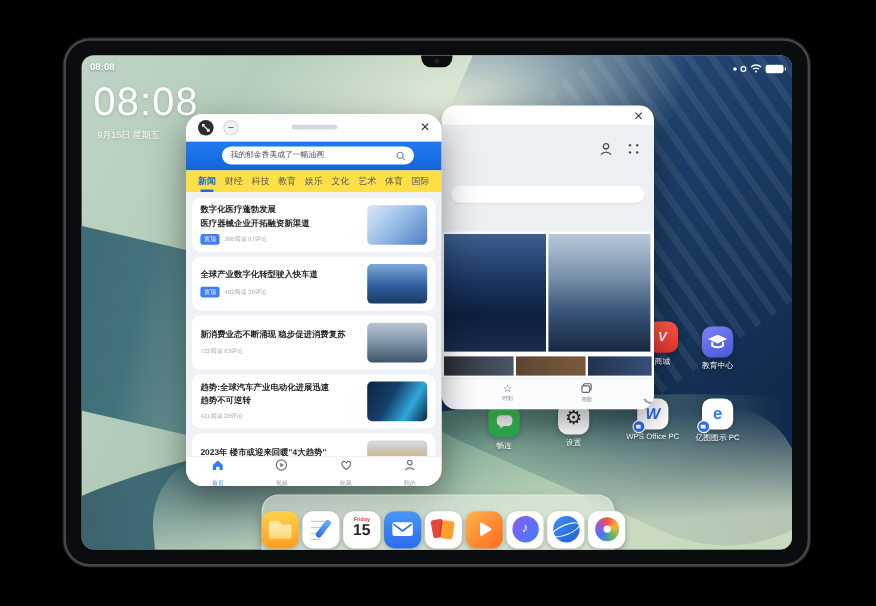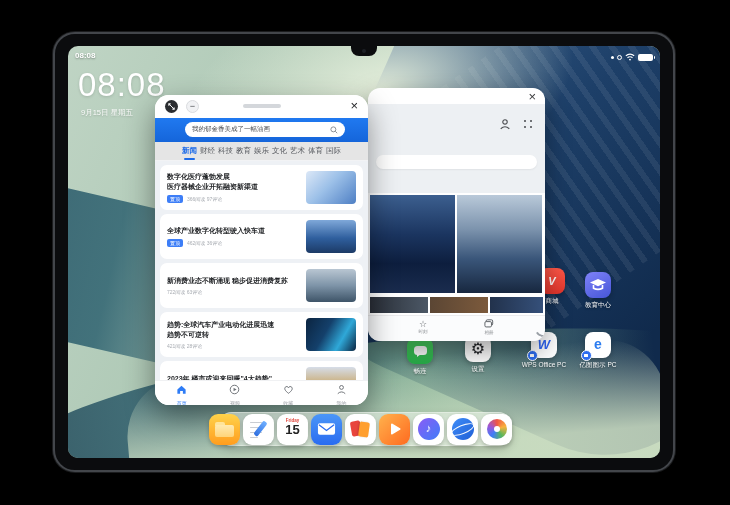--- a/index.html
+++ b/index.html
@@ -116,22 +116,22 @@
   .nbtn-min { left:31px; background:#f1f2f4; border:1px solid #d9dbde; color:#44464a;
               font-size:9px; line-height:11px; text-align:center; }
   .nhandle { position:absolute; left:88px; top:9px; width:38px; height:3.5px; background:#d4d7db;
              border-radius:2px; }
   .nclose { position:absolute; right:10px; top:3px; font-size:13px; color:#26272a; }
   .nhead { position:absolute; left:0; top:23px; width:100%; height:24px;
            background:linear-gradient(180deg,#2079f0,#1565da); }
   .npill { position:absolute; left:30px; top:4px; width:160px; height:15px; background:#fff;
            border-radius:8px; display:flex; align-items:center; padding:0 7px; }
   .npill-text { flex:1; font-size:6.5px; color:#4a4c50; }
-  .ntabs { position:absolute; left:0; top:47px; width:100%; height:19px; background:#e5e5e5;
-           display:flex; align-items:center; justify-content:space-between; padding:0 27px;
+  .ntabs { position:absolute; left:0; top:47px; width:100%; height:19px; background:#fde047;
+           display:flex; align-items:center; justify-content:space-between; padding:0 10px;
            border-bottom:1px solid #f2f3f5; }
   .ntab { font-size:7.5px; color:#55585e; position:relative; }
   .ntab.active { color:#1b6ae8; font-weight:bold; }
   .ntab.active::after { content:""; position:absolute; left:2px; right:2px; bottom:-4px; height:2px;
            background:#1b6ae8; border-radius:1px; }
   .nlist { position:absolute; left:0; top:66px; width:100%; height:219px; background:#eef1f5;
            padding:4px 5px; }
   .ncard { background:#fff; border-radius:7px; padding:6px 7px; margin-bottom:4px;
            display:flex; justify-content:space-between; align-items:center; }
   .ntxt { width:138px; }
@@ -146,24 +146,24 @@
   .th4 { background:linear-gradient(120deg,#0b2440,#14406b 40%,#2fa8d8 70%,#0b2440); }
   .th5 { background:linear-gradient(180deg,#d6dde8,#c9a96e 55%,#5a5f6e); }
   .nnav { position:absolute; left:0; bottom:0; width:100%; height:25px; background:#fff;
           border-top:1px solid #f0f1f3; border-radius:0 0 14px 14px;
           display:flex; align-items:center; justify-content:space-around; }
   .nnav-item { text-align:center; }
   .nnav-item .nl { font-size:5px; color:#9a9ea4; margin-top:1px; }
   .nnav-item.active .nl { color:#2e7cf6; }
 
   
-  .dock { left:150px; top:366px; width:294px; height:34px; border-radius:14px; z-index:6;
+  .dock { left:150px; top:366px; width:294px; height:58px; border-radius:14px; z-index:6;
           background:rgba(233,242,232,.55); backdrop-filter:blur(6px);
           box-shadow:inset 0 0 0 1px rgba(255,255,255,.35), 0 4px 10px rgba(0,0,0,.18);
-          display:flex; align-items:center; justify-content:flex-end; gap:3px; }
+          display:flex; align-items:center; justify-content:space-between; gap:3px; }
   .dk { width:31px; height:31px; border-radius:9px; position:relative; flex:none;
         box-shadow:0 2px 4px rgba(0,0,0,.22); overflow:hidden; }
   .dk-files { background:linear-gradient(180deg,#ffd24a,#ff9d1f); }
   .dk-files .ftab { position:absolute; left:6px; top:8px; width:10px; height:4px;
         background:#ffe49a; border-radius:2px 2px 0 0; }
   .dk-files .fbody { position:absolute; left:6px; top:11px; width:19px; height:12px;
         background:linear-gradient(180deg,#ffeab0,#ffd479); border-radius:2px; }
   .dk-notes { background:#fff; }
   .dk-notes i { position:absolute; left:7px; width:12px; height:1.5px; background:#c9cdd3; border-radius:1px; }
   .dk-notes .pen { position:absolute; left:15px; top:6px; width:4.5px; height:17px;

